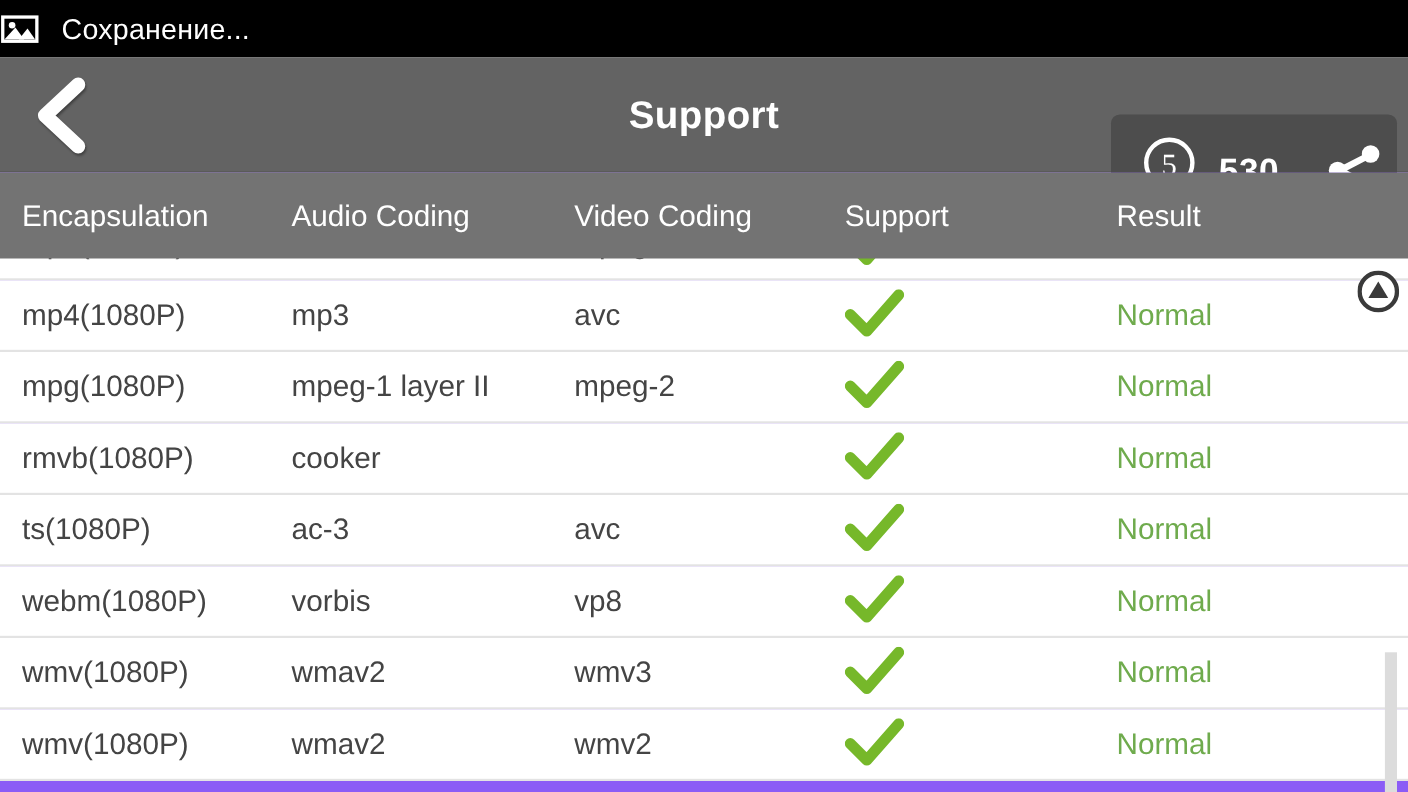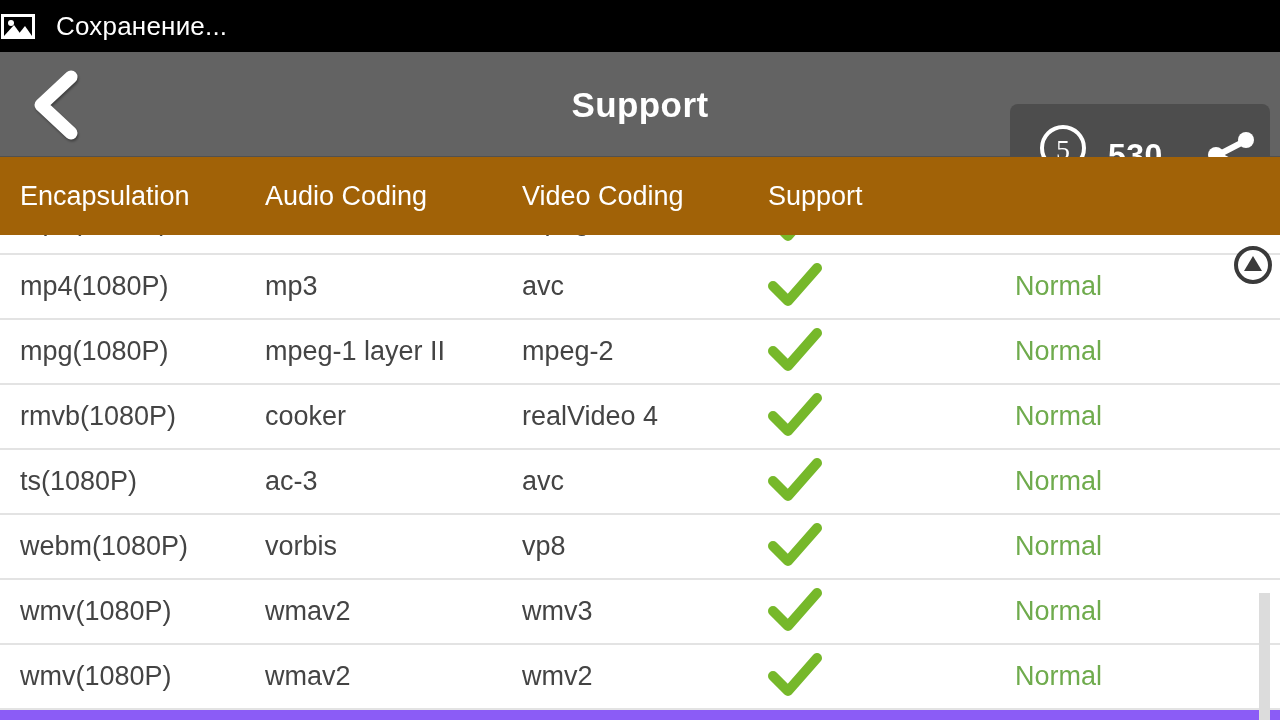--- a/index.html
+++ b/index.html
@@ -99,21 +99,21 @@
     letter-spacing: 0.5px;
   }
   #score-panel .share { flex: none; display:block; margin-left: 20px; cursor:pointer; }
 
   
   #table-header {
     position: absolute;
     top: 157px; left: 0;
     width: 1280px;
     height: 78px;
-    background: #a16207;
+    background: #737373;
     z-index: 5;
   }
   #table-header .th {
     position: absolute;
     top: 0;
     height: 78px;
     line-height: 78px;
     color: #ffffff;
     font-size: 27px;
     white-space: nowrap;
@@ -270,21 +270,20 @@
             <svg class="check" width="54" height="48" viewBox="0 0 54 48" xmlns="http://www.w3.org/2000/svg">
               <path d="M5 23 L20 38 L49 5" fill="none" stroke="#76b82a" stroke-width="10" stroke-linecap="round" stroke-linejoin="round"></path>
             </svg>
           </span>
         </div>
         <div class="cell c-res result">Normal</div>
       </div>
       <div class="row">
         <div class="cell c-enc">rmvb(1080P)</div>
         <div class="cell c-audio">cooker</div>
-        <div class="cell c-video">realVideo 4</div>
         <div class="cell c-sup support">
           <span>
             <svg class="check" width="54" height="48" viewBox="0 0 54 48" xmlns="http://www.w3.org/2000/svg">
               <path d="M5 23 L20 38 L49 5" fill="none" stroke="#76b82a" stroke-width="10" stroke-linecap="round" stroke-linejoin="round"></path>
             </svg>
           </span>
         </div>
         <div class="cell c-res result">Normal</div>
       </div>
       <div class="row">
@@ -340,20 +339,21 @@
         <div class="cell c-res result">Normal</div>
       </div>
     </div>
 </div>
 
 <div id="table-header">
   <div class="th c-enc">Encapsulation</div>
   <div class="th c-audio">Audio Coding</div>
   <div class="th c-video">Video Coding</div>
   <div class="th c-sup">Support</div>
+  <div class="th c-res">Result</div>
 </div>
 
 <div id="scroll-top-fab">
   <span>
     <svg width="38" height="38" viewBox="0 0 38 38" xmlns="http://www.w3.org/2000/svg">
       <circle cx="19" cy="19" r="17" fill="#ffffff" stroke="#3a3a3a" stroke-width="4"></circle>
       <path d="M19 10 L28 25 L10 25 Z" fill="#3a3a3a"></path>
     </svg>
   </span>
 </div>

